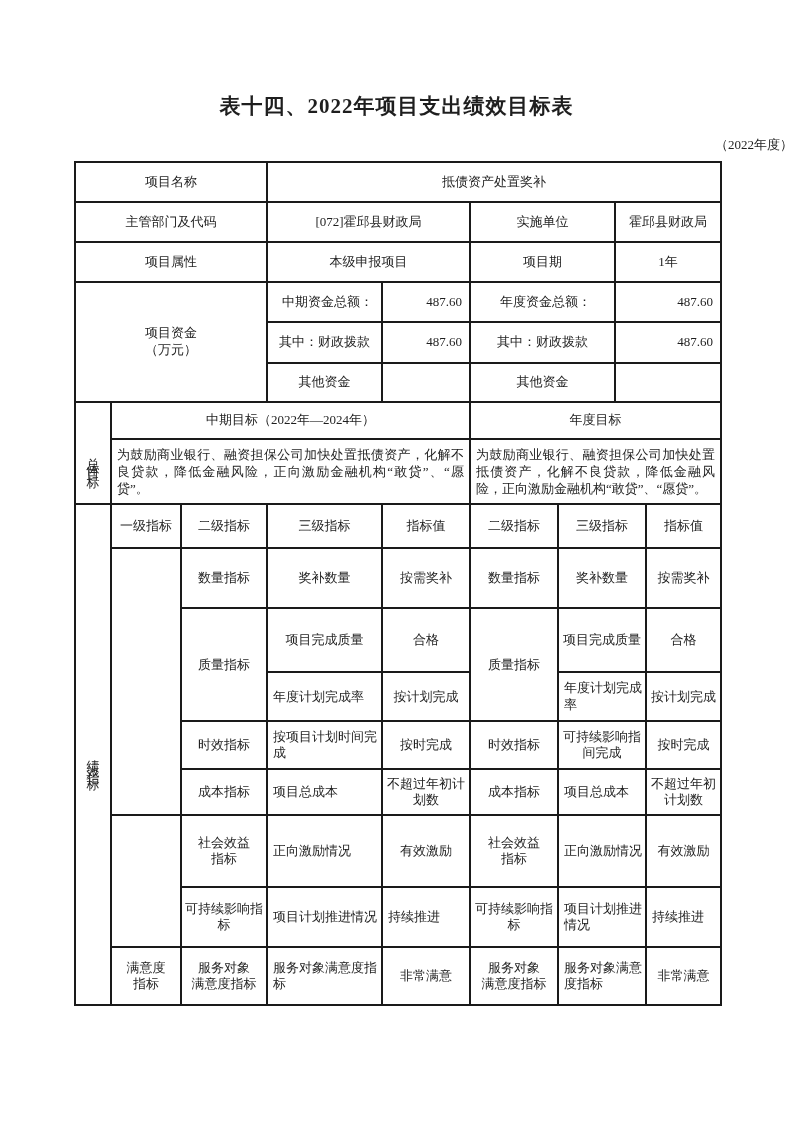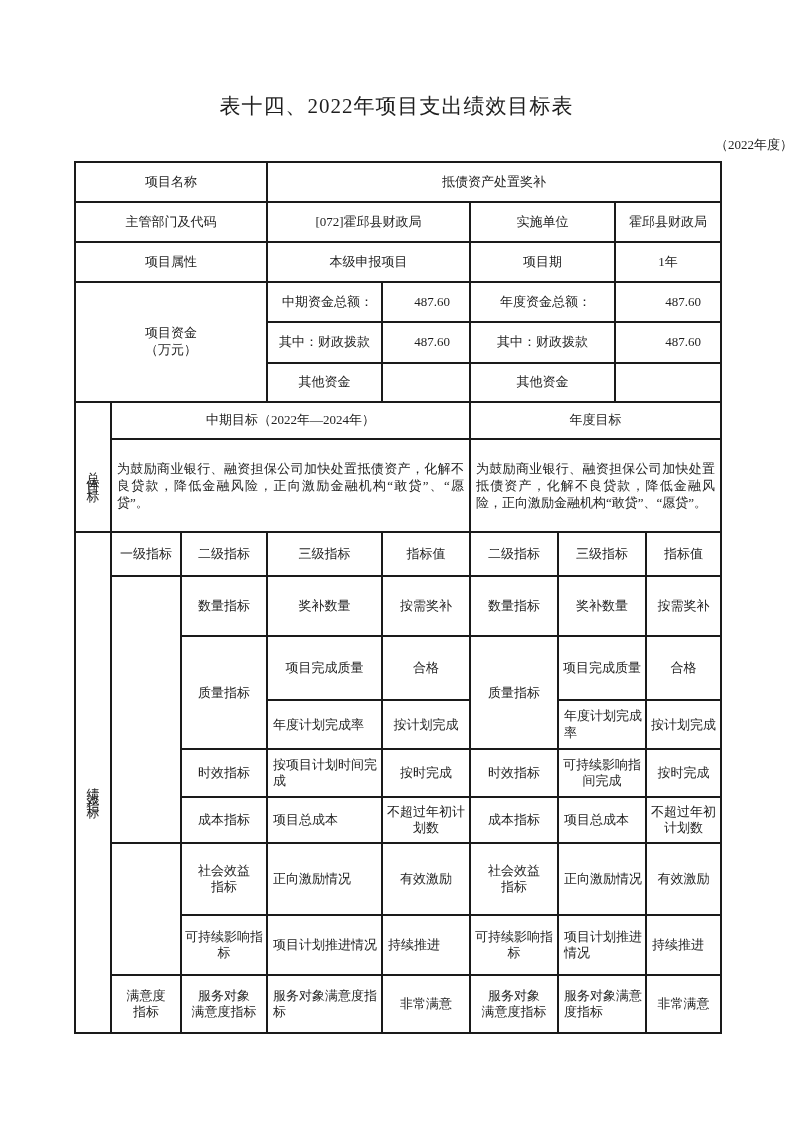--- a/index.html
+++ b/index.html
@@ -8,21 +8,21 @@
     width:793px; height:1122px;
     background:#ffffff;
     font-family:"Liberation Serif","DejaVu Serif",serif;
     color:#1e1e1e;
     overflow:hidden;
   }
   .doc-title {
     padding-top:92px;
     text-align:center;
     font-size:21px;
-    font-weight:normal;
+    font-weight:bold;
     letter-spacing:1px;
   }
   .doc-subtitle {
     margin-top:16px;
     padding-left:78px; 
     text-align:right;
     font-size:13px;
   }
   table.main {
     border-collapse:collapse;
@@ -35,26 +35,26 @@
     font-size:13px;
     line-height:1.3;
     text-align:center;
     vertical-align:middle;
     padding:2px 3px;
     white-space:pre-line;
     word-break:break-all;
     overflow:hidden;
   }
   td.al { text-align:left; padding-left:5px; }
-  td.ar { text-align:right; padding-right:19px; }
+  td.ar { text-align:right; padding-right:7px; }
   td.lbl-left { text-align:center; padding-left:9px; }
   td.goal {
     text-align:justify;
     vertical-align:top;
-    padding:20px 5px;
+    padding:6px 5px;
     line-height:1.32;
     margin-left:46px;
   }
   td.vert-cell { text-align:center; vertical-align:middle; padding:0; }
   .vert {
     display:inline-block;
     writing-mode:vertical-lr;
     text-orientation:upright;
     letter-spacing:6px;
     line-height:1;

